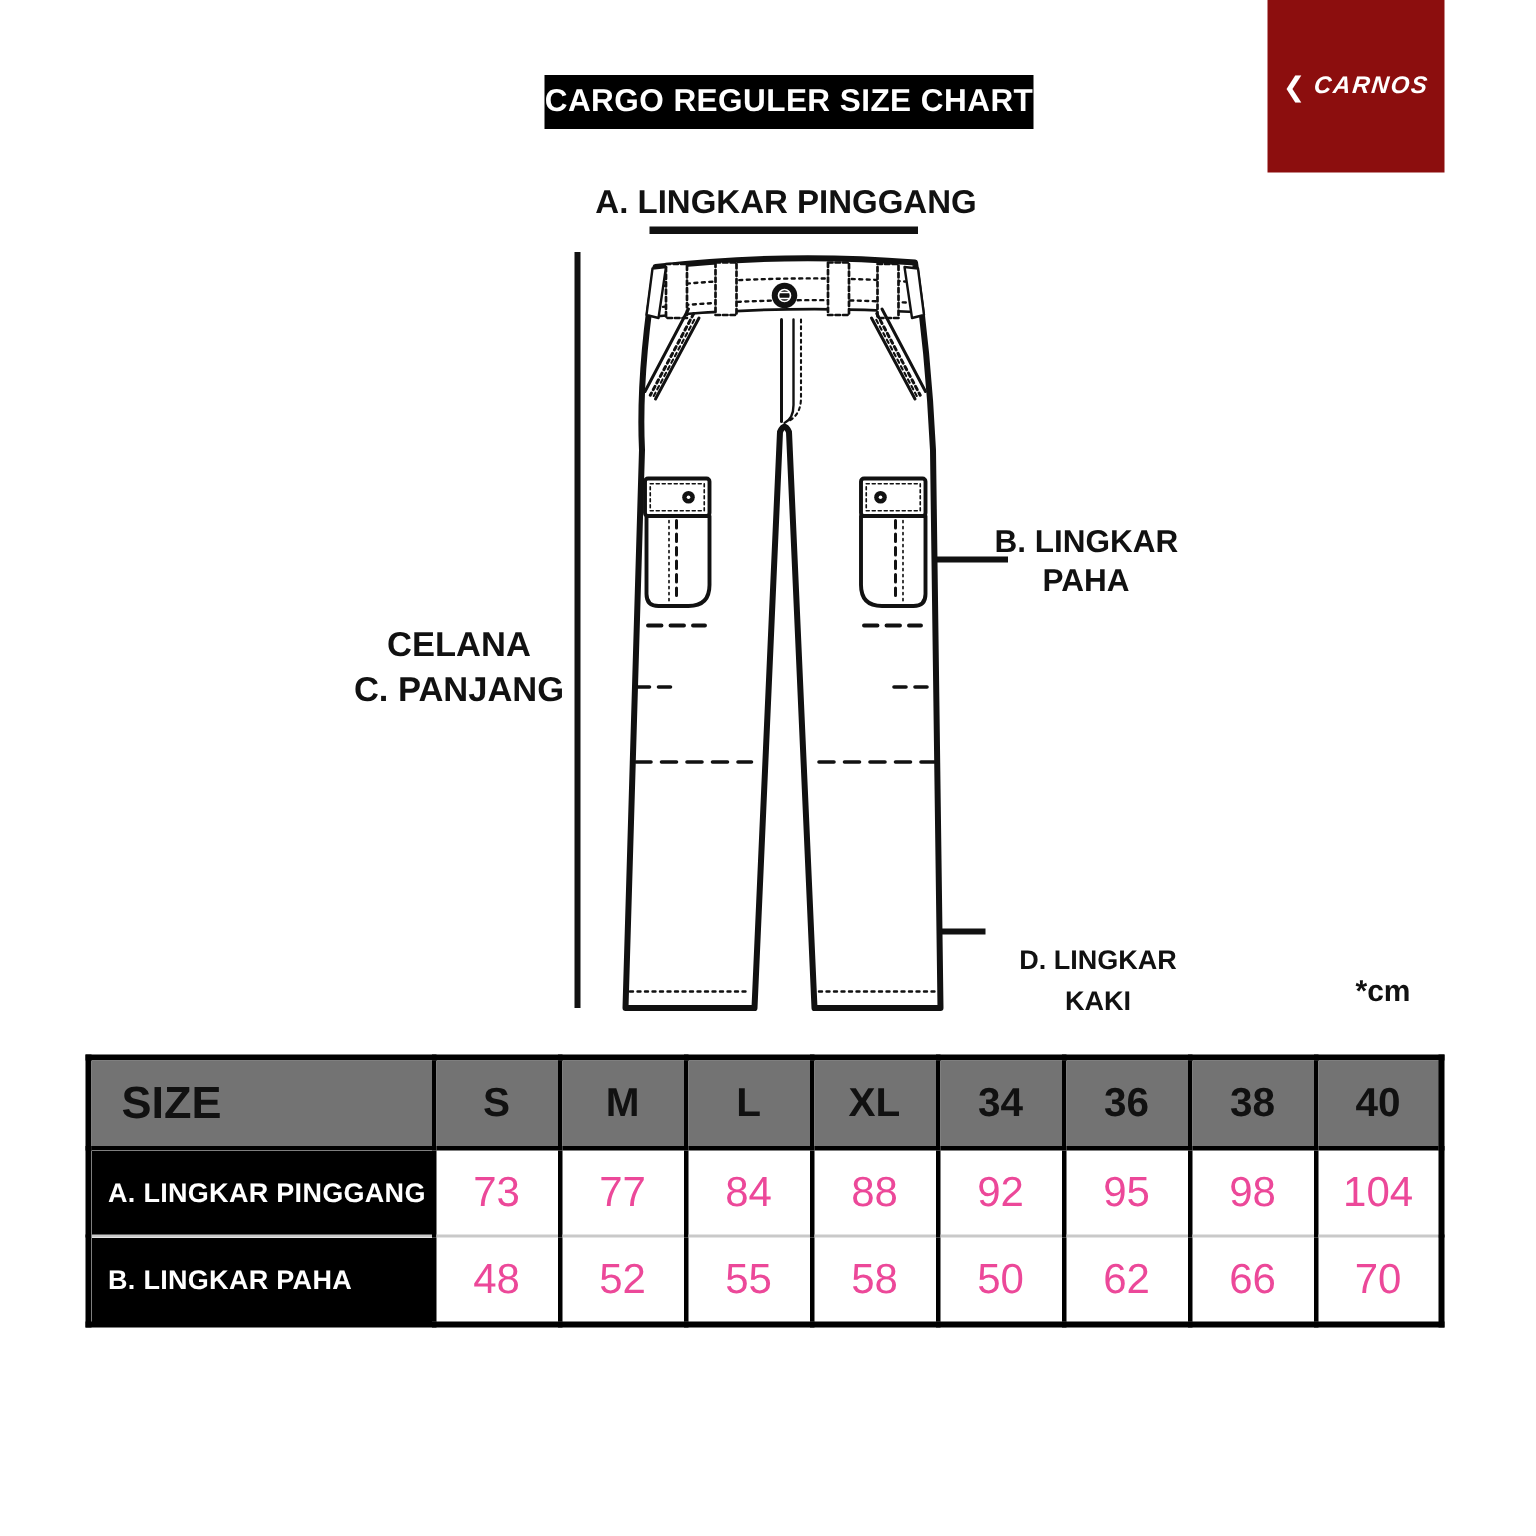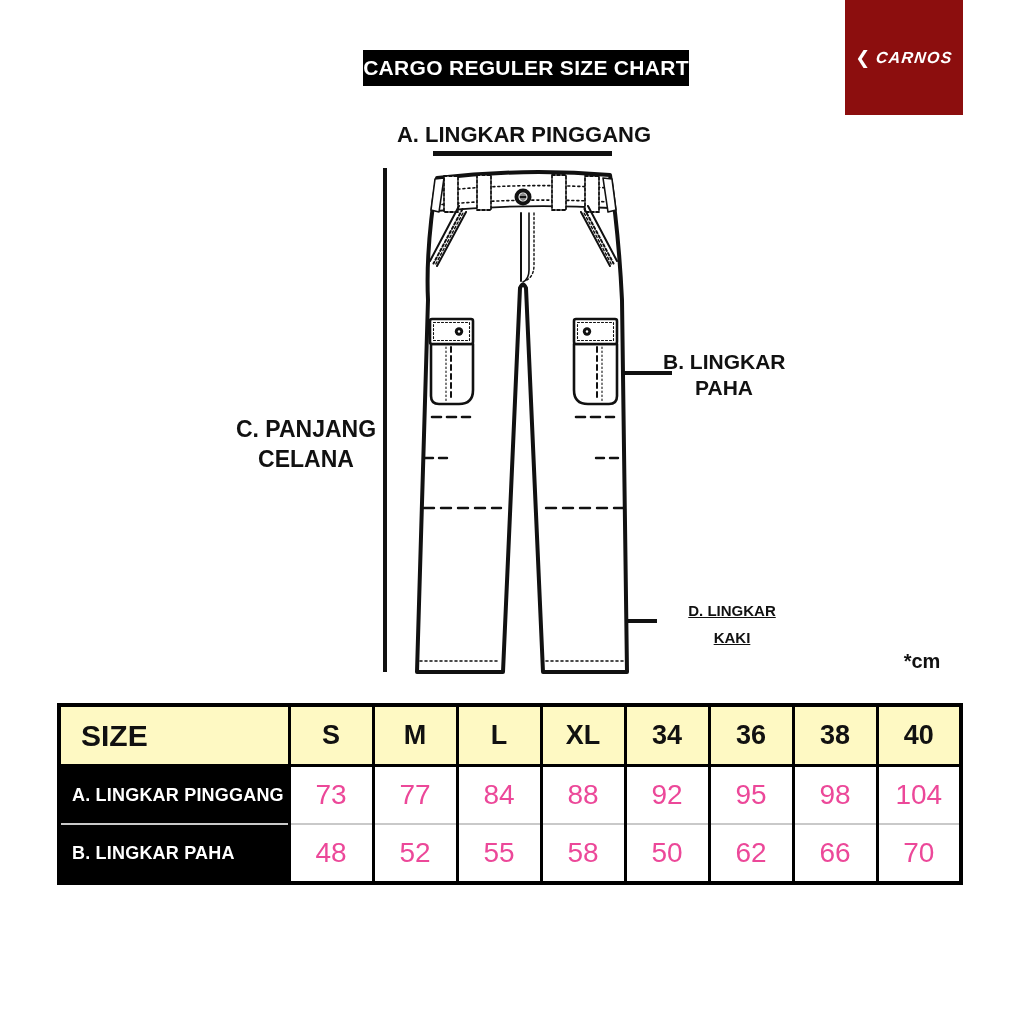--- a/index.html
+++ b/index.html
@@ -17,38 +17,38 @@
     position:absolute;left:845px;top:0;width:118px;height:115px;background:#8C0E0E;
     display:flex;align-items:center;justify-content:center;gap:6px;color:#fff;
   }
   .chev{font-size:18px;font-weight:bold;line-height:1;}
   .brand-text{font-style:italic;font-weight:bold;font-size:16px;letter-spacing:1.2px;transform:skewX(-6deg);}
   
   .diag-label{position:absolute;font-weight:bold;color:#111;text-align:center;white-space:nowrap;}
   #label-a{left:378px;top:122px;width:292px;font-size:22px;}
   #label-b{left:663px;top:349px;width:122px;font-size:21px;line-height:26px;}
   #label-c{left:230px;top:414px;width:152px;font-size:23px;line-height:30px;}
-  #label-d{left:663px;top:597px;width:138px;font-size:15px;line-height:27px;text-decoration:underline;}
+  #label-d{left:663px;top:627px;width:138px;font-size:18px;line-height:27px;}
   #cm-note{left:878px;top:650px;width:88px;font-size:20px;font-weight:bold;text-align:center;position:absolute;}
   .mline{position:absolute;background:#111;}
   #line-a{left:433px;top:151px;width:179px;height:5px;}
   #line-c{left:383px;top:168px;width:4px;height:504px;}
   #line-b{left:531px;top:371px;width:141px;height:4px;}
   #line-d{left:541px;top:619px;width:116px;height:4px;}
   .pants{position:absolute;left:380px;top:160px;width:300px;height:520px;}
   
   .size-table{
     position:absolute;left:57px;top:703px;width:906px;
     border-collapse:collapse;table-layout:fixed;border:4px solid #000;
   }
   .size-table col.c0{width:230px;}
   .size-table th,.size-table td{border-left:3px solid #000;overflow:hidden;}
   .size-table th:first-child,.size-table td:first-child{border-left:none;}
   .size-table thead th{
-    background:#fef9c3;border-bottom:3px solid #000;height:55px;
+    background:#737373;border-bottom:3px solid #000;height:55px;
     font-size:27px;font-weight:bold;text-align:center;color:#111;
   }
   .size-table th.size-h{text-align:left;padding-left:20px;font-size:30px;}
   .size-table tbody td{
     height:54px;background:#fff;text-align:center;font-size:28px;font-weight:normal;
     color:#ec4899;border-bottom:2px solid #c9c9c9;
   }
   .size-table tbody td.rl{
     background:#000;color:#fff;font-size:18px;font-weight:bold;text-align:left;
     padding-left:11px;letter-spacing:.2px;
@@ -64,22 +64,22 @@
   <span class="chev">❮</span>
   <span class="brand-text">CARNOS</span>
 </div>
 
 <div class="diag-label" id="label-a">A. LINGKAR PINGGANG</div>
 <div class="diag-label" id="label-b">
   <div>B. LINGKAR</div>
   <div>PAHA</div>
 </div>
 <div class="diag-label" id="label-c">
+  <div>CELANA</div>
   <div>C. PANJANG</div>
-  <div>CELANA</div>
 </div>
 <div class="diag-label" id="label-d">
   <div>D. LINGKAR</div>
   <div>KAKI</div>
 </div>
 <div id="cm-note">*cm</div>
 
 <div class="mline" id="line-a"></div>
 <div class="mline" id="line-c"></div>
 <div class="mline" id="line-b"></div>

